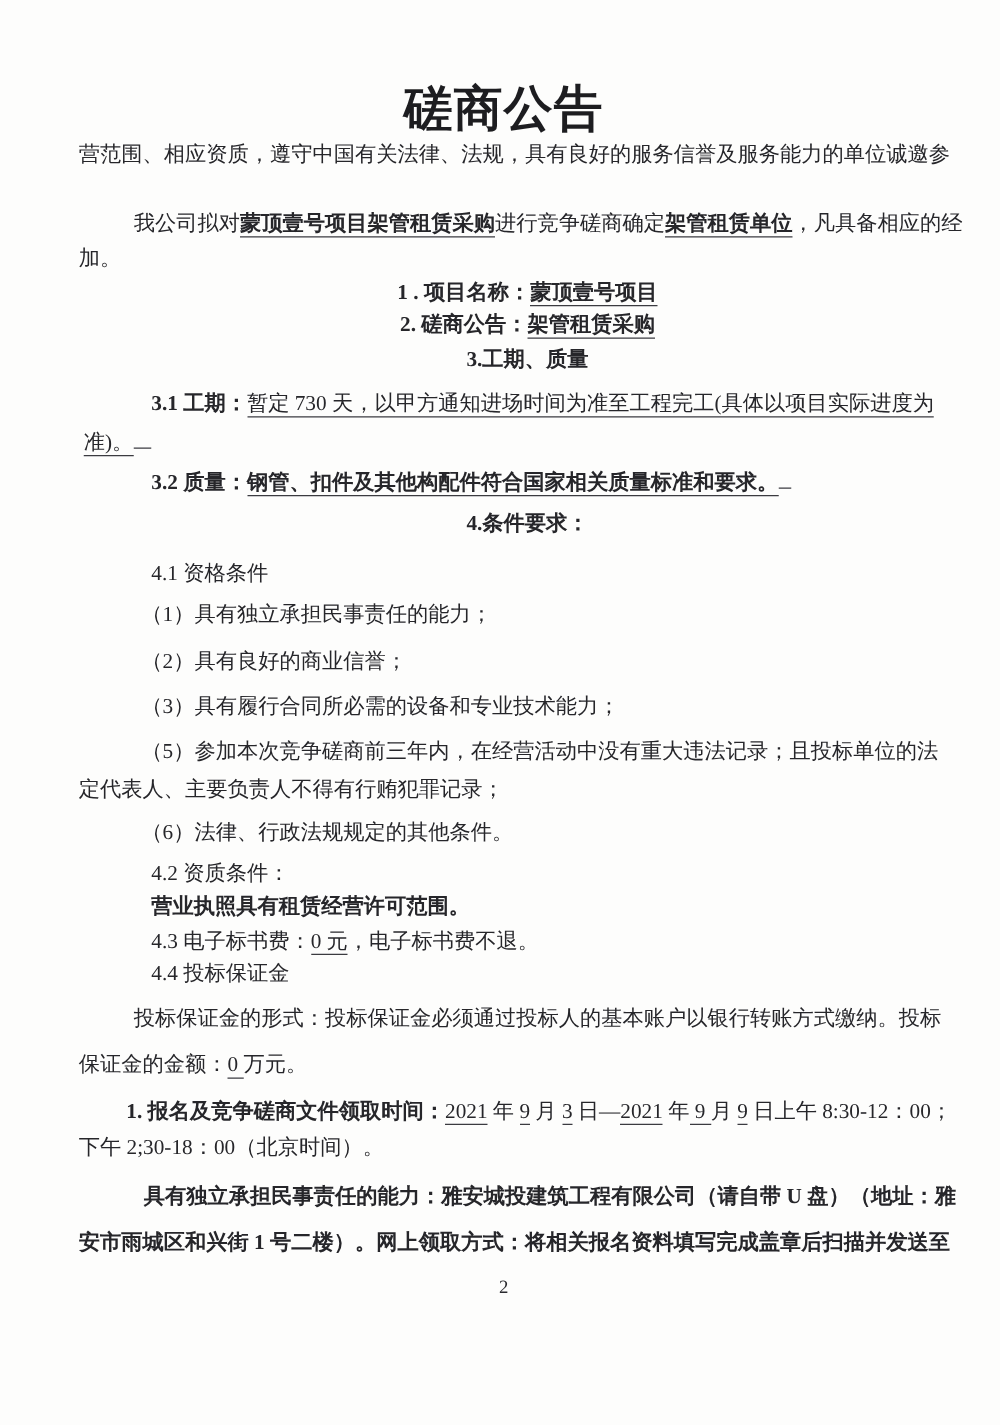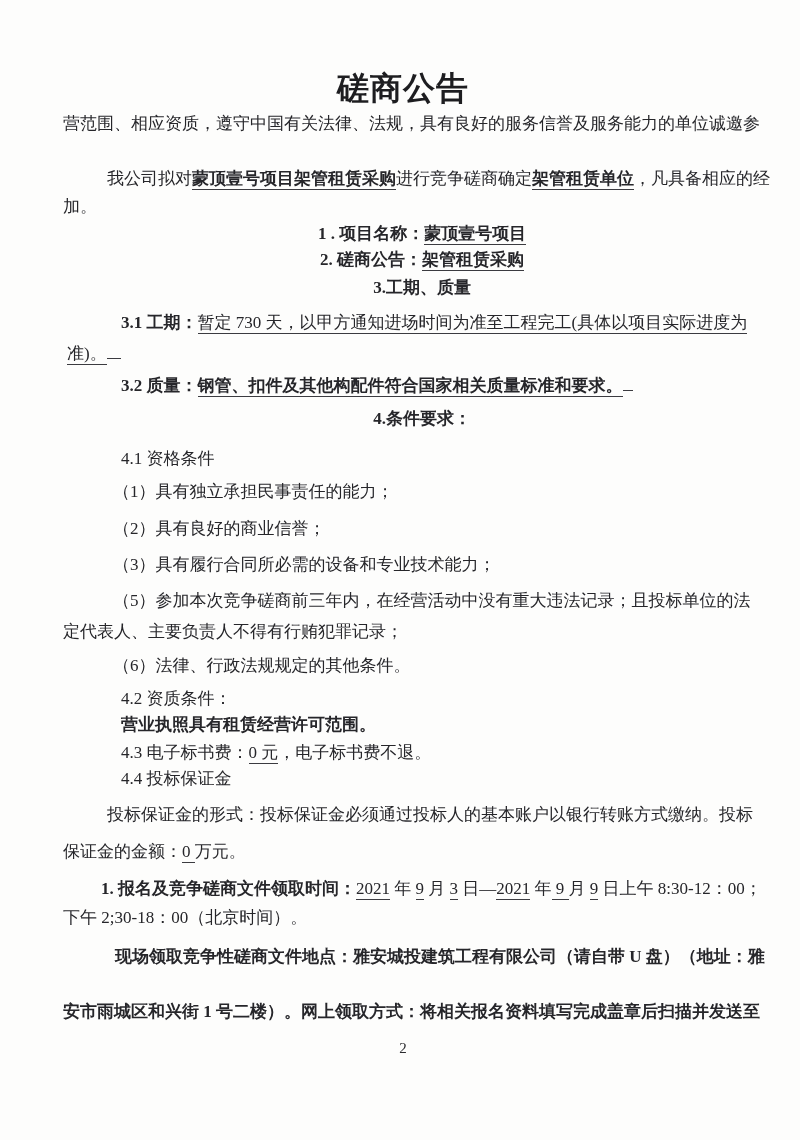--- a/index.html
+++ b/index.html
@@ -7,21 +7,21 @@
     position:relative;
     width:800px;height:1140px;
     background:#fdfdfc;
     overflow:hidden;
     font-family:"Liberation Serif","DejaVu Serif",serif;
     color:#26262a;
   }
   .content{position:absolute;left:63px;top:0;width:680px;}
   .doc-title{
     margin-top:66px;
-    font-size:32px;line-height:44px;
+    font-size:39px;line-height:44px;
     font-weight:bold;text-align:center;
     letter-spacing:1px;color:#1d1d20;
   }
   .ln{font-size:17px;line-height:26px;white-space:nowrap;}
   .ln28{line-height:28px;}
   .b{font-weight:bold;}
   .u{border-bottom:1.4px solid #3b3b40;padding-bottom:0.5px;}
   .tail{display:inline-block;border-bottom:1.4px solid #3b3b40;height:1em;vertical-align:baseline;}
   .ind-p{padding-left:44px;}      
   .ind-num{padding-left:38px;text-align:center;}    
@@ -70,19 +70,19 @@
     <div class="ln ind-sub" style="margin-top:2px"><span>4.3 电子标书费：</span><span class="u">0 元</span><span>，电子标书费不退。</span></div>
 
     <div class="ln ind-sub">4.4 投标保证金</div>
 
     <div class="ln ind-p" style="margin-top:10px">投标保证金的形式：投标保证金必须通过投标人的基本账户以银行转账方式缴纳。投标</div>
     <div class="ln" style="margin-top:11px"><span>保证金的金额：</span><span class="u">0 </span><span>万元。</span></div>
 
     <div class="ln ind-num" style="margin-top:11px"><span class="b">1. 报名及竞争磋商文件领取时间：</span><span class="u">2021</span><span> 年 </span><span class="u">9</span><span> 月 </span><span class="u">3</span><span> 日—</span><span class="u">2021</span><span> 年</span><span class="u"> 9 </span><span>月 </span><span class="u">9</span><span> 日上午 8:30-12：00；</span></div>
     <div class="ln" style="margin-top:3px">下午 2;30-18：00（北京时间）。</div>
 
-    <div class="ln ind-pick b" style="margin-top:13px"><span>现场领取竞争性磋商文件地点：</span><span>雅安城投建筑工程有限公司（请自带 U 盘）（地址：雅</span></div>
-    <div class="ln b" style="margin-top:29px"><span>安市雨城区和兴街 1 号二楼）。</span><span>网上领取方式：</span><span>将相关报名资料填写完成盖章后扫描并发送至</span></div>
+    <div class="ln ind-pick b" style="margin-top:13px"><span>具有独立承担民事责任的能力：</span><span>雅安城投建筑工程有限公司（请自带 U 盘）（地址：雅</span></div>
+    <div class="ln b" style="margin-top:11px"><span>安市雨城区和兴街 1 号二楼）。</span><span>网上领取方式：</span><span>将相关报名资料填写完成盖章后扫描并发送至</span></div>
 
     <div class="pagenum" style="margin-top:12px">2</div>
 
   </div>
 </div>
 
 </body></html>

